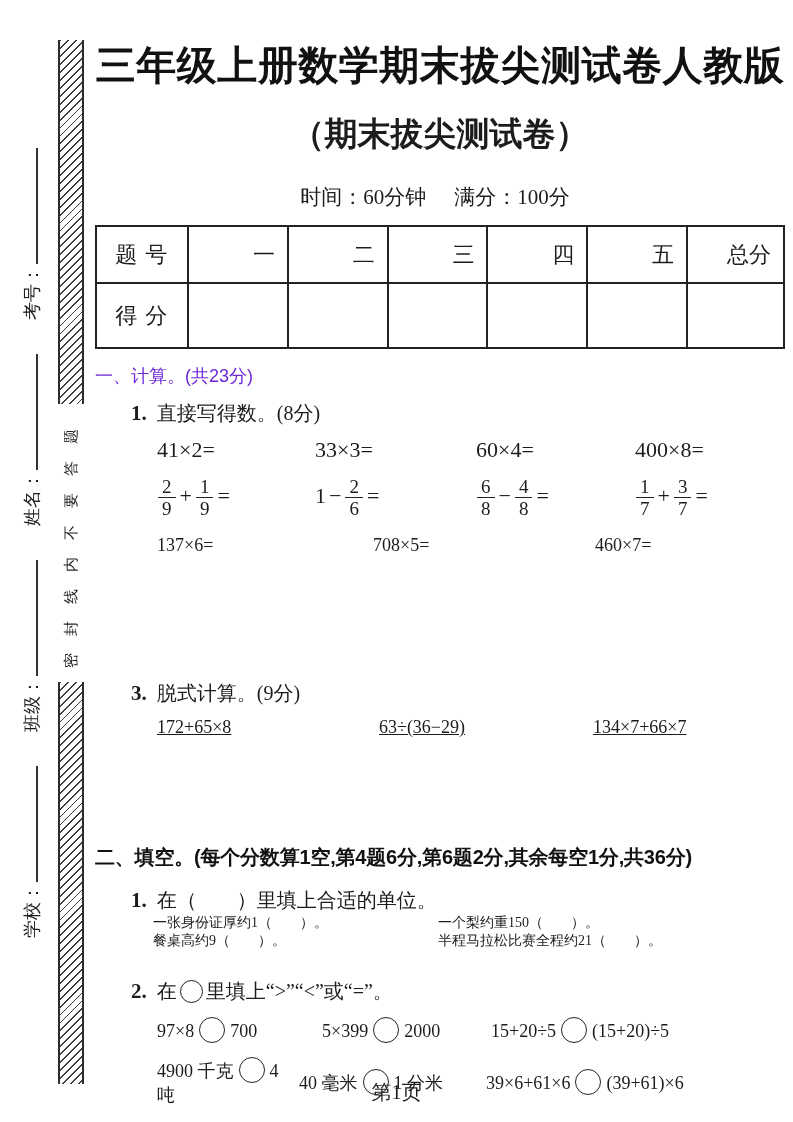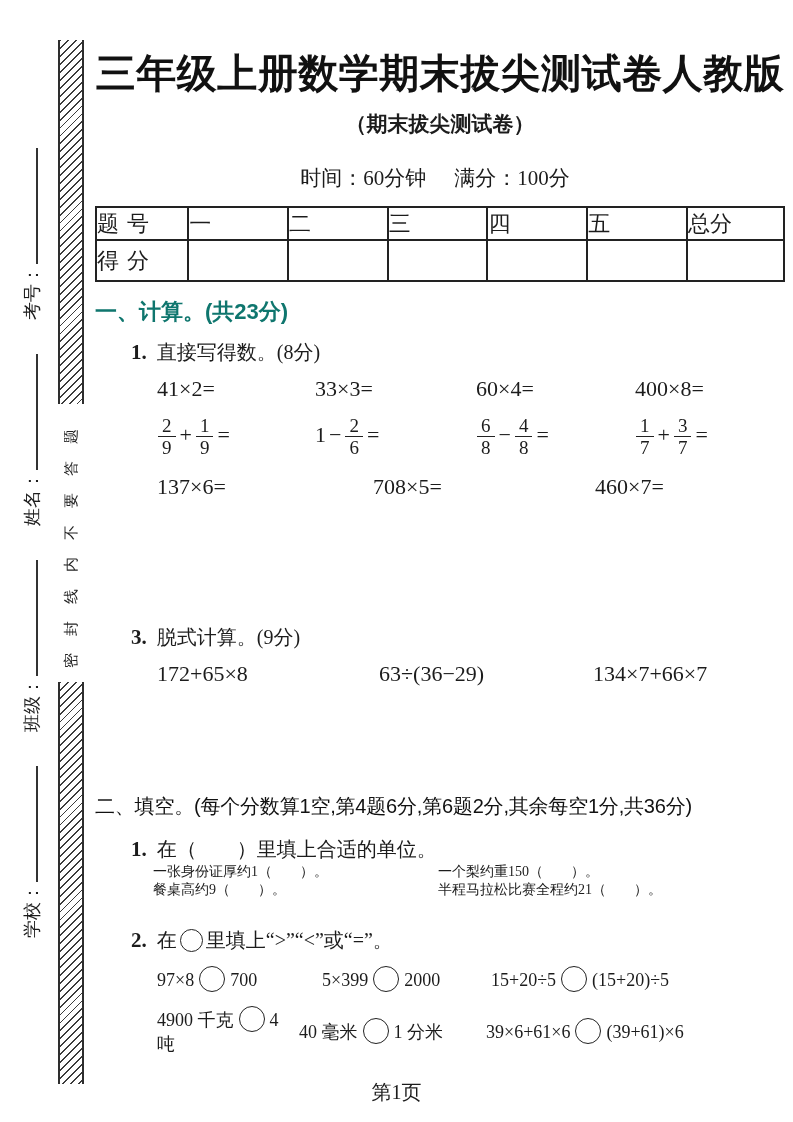--- a/index.html
+++ b/index.html
@@ -21,52 +21,52 @@
     border-left:2px solid #2e2e2e;border-right:2px solid #2e2e2e;
     background:repeating-linear-gradient(135deg,#3c3c3c 0 1.3px,transparent 1.3px 5.6px);
   }
   .seal-label{
     position:absolute;left:71px;top:543px;
     transform:translate(-50%,-50%) rotate(-90deg);
     background:#ffffff;padding:10px 8px 10px 14px;
     font-size:15px;letter-spacing:17px;white-space:nowrap;color:#222;
   }
   
-  .main{position:absolute;left:95px;top:8px;width:690px;}
+  .main{position:absolute;left:95px;top:0;width:690px;}
   .title{
     margin:0;padding-top:42px;text-align:center;
     font-family:"Liberation Sans", sans-serif;font-weight:bold;
     font-size:40px;line-height:1.15;letter-spacing:0.5px;color:#111;
   }
   .subtitle{
-    margin:14px 0 0;text-align:center;
-    font-family:Liberation Serif, serif;font-weight:bold;font-size:21px;
+    margin:24px 0 0;text-align:center;
+    font-family:Liberation Serif, serif;font-weight:bold;font-size:33px;
   }
   .info-line{margin-top:26px;text-align:center;font-size:21px;padding-right:10px;}
   .info-line .gap{display:inline-block;width:28px;}
   
   table.score{width:100%;border-collapse:collapse;margin-top:14px;border:2.5px solid #222;}
   table.score td{
-    border:2px solid #222;text-align:left;font-size:22px;padding:0;
+    border:2px solid #222;text-align:right;font-size:22px;padding:12px;
   }
   table.score tr.hdr td{height:31px;}
   table.score tr.fill td{height:39px;}
   td.lbl{letter-spacing:8px;padding-left:8px;}
   .col-first{width:13.4%;}
   .col-mid{width:14.5%;}
   
-  .sec-h{margin-top:15px;font-family:"Liberation Sans", sans-serif;font-weight:bold;font-size:22px;color:#0f766e;}
-  .sec-h2{margin-top:0;font-family:"Liberation Sans", sans-serif;font-weight:normal;font-size:20px;letter-spacing:-0.2px;color:#111;}
+  .sec-h{margin-top:15px;font-family:"Liberation Sans", sans-serif;font-weight:normal;font-size:18px;color:#6d28d9;}
+  .sec-h2{margin-top:0;font-family:"Liberation Sans", sans-serif;font-weight:bold;font-size:20px;letter-spacing:-0.2px;color:#111;}
   .q-line{margin-top:12px;padding-left:36px;font-size:20px;}
   .q-no{font-weight:bold;font-size:21px;margin-right:10px;}
   .probs4{display:grid;grid-template-columns:158px 161px 159px auto;padding-left:62px;margin-top:10px;font-size:22px;}
   .fracrow{display:grid;grid-template-columns:158px 161px 159px auto;padding-left:62px;margin-top:8px;font-size:22px;align-items:center;height:54px;}
-  .probs3{display:grid;padding-left:62px;margin-top:10px;font-size:22px;}
+  .probs3{display:grid;padding-left:62px;margin-top:10px;font-size:18px;}
   .g1{grid-template-columns:216px 222px auto;}
-  .g2{grid-template-columns:222px 214px auto;}
+  .g2{grid-template-columns:222px 214px auto;text-decoration:underline;}
   .workspace1{height:112px;}
   .workspace2{height:106px;}
   .frac{display:inline-flex;flex-direction:column;align-items:center;vertical-align:middle;line-height:1.05;font-size:19px;margin:0 1px;}
   .frac .den{border-top:1.6px solid #222;padding:1px 4px 0;}
   .frac .num{padding:0 4px;}
   .op{margin:0 3px;}
   .unit-grid{display:grid;grid-template-columns:285px auto;padding-left:58px;margin-top:0;font-size:14px;}
   .cmp-row{display:grid;padding-left:62px;margin-top:12px;font-size:18px;align-items:center;}
   .r1{grid-template-columns:165px 169px auto;}
   .r2{grid-template-columns:142px 187px auto;margin-top:14px;}

